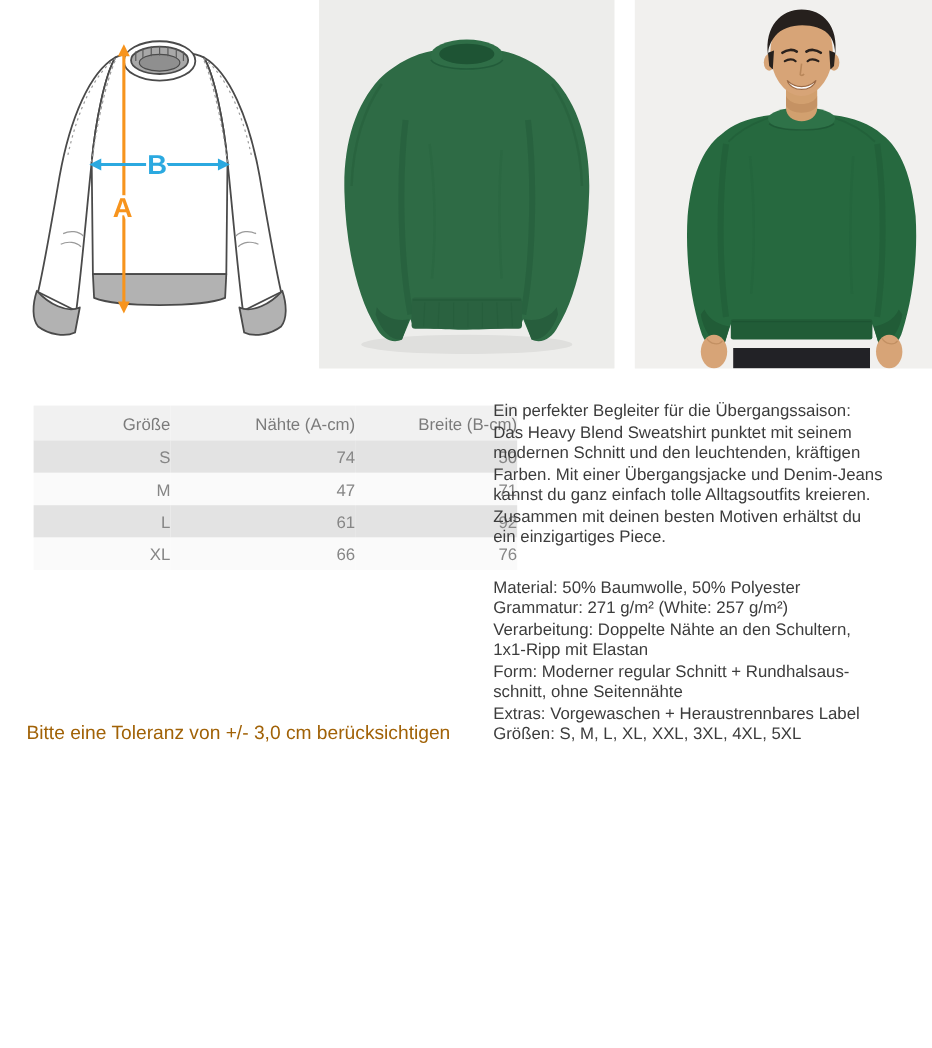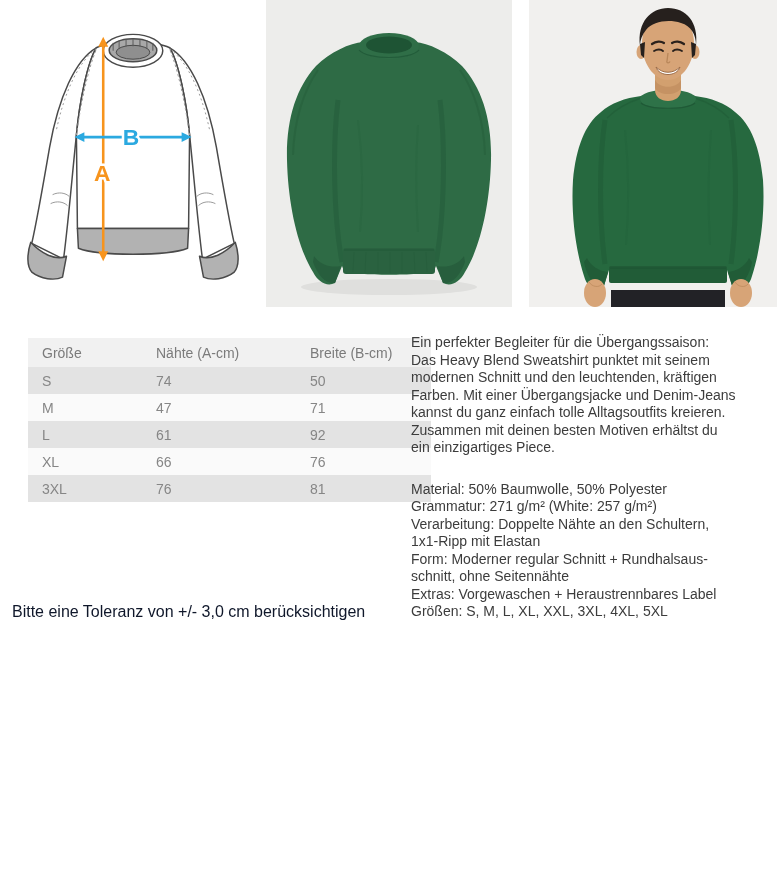--- a/index.html
+++ b/index.html
@@ -15,33 +15,33 @@
   .model-fig{left:529px;top:0;width:248px;height:307px;background:#F1F0EE;}
   figure svg{display:block;width:100%;height:100%;}
 
   
   .size-table{
     position:absolute;left:28px;top:338px;width:361px;
     border-collapse:collapse;table-layout:fixed;
     font-size:14px;color:#868686;
   }
   .size-table th, .size-table td{
-    font-weight:normal;text-align:left;padding:0 0 0 14px;vertical-align:middle;
+    font-weight:normal;text-align:right;padding:0 0 0 14px;vertical-align:middle;
   }
   .size-table thead tr{background:#F1F1F1;height:29px;color:#7B7B7B;}
   .size-table tbody tr{height:27px;}
   .size-table tbody tr:nth-child(odd){background:#E3E3E3;}
   .size-table tbody tr:nth-child(even){background:#FAFAFA;}
   .col-size{width:100px;}
   .col-length{width:140px;}
   .col-width{width:121px;}
 
   .tolerance{
-    position:absolute;left:12px;top:603px;margin:0;
-    font-size:16px;color:#0f172a;
+    position:absolute;left:22px;top:603px;margin:0;
+    font-size:16px;color:#a16207;
   }
 
   .description{position:absolute;left:411px;top:334px;width:368px;color:#3C3C3C;}
   .description p{
     margin:0;font-size:14px;line-height:17.5px;white-space:pre-line;
   }
   .description .specs{margin-top:24px;}
 
   
   .dim-label{
@@ -241,25 +241,20 @@
       </tr>
       <tr>
         <td>L</td>
         <td>61</td>
         <td>92</td>
       </tr>
       <tr>
         <td>XL</td>
         <td>66</td>
         <td>76</td>
-      </tr>
-      <tr>
-        <td>3XL</td>
-        <td>76</td>
-        <td>81</td>
       </tr>
     </tbody>
   </table>
 
   <p class="tolerance">Bitte eine Toleranz von +/- 3,0 cm berücksichtigen</p>
 
   <div class="description">
     <p class="intro">Ein perfekter Begleiter für die Übergangssaison:
 Das Heavy Blend Sweatshirt punktet mit seinem
 modernen Schnitt und den leuchtenden, kräftigen

